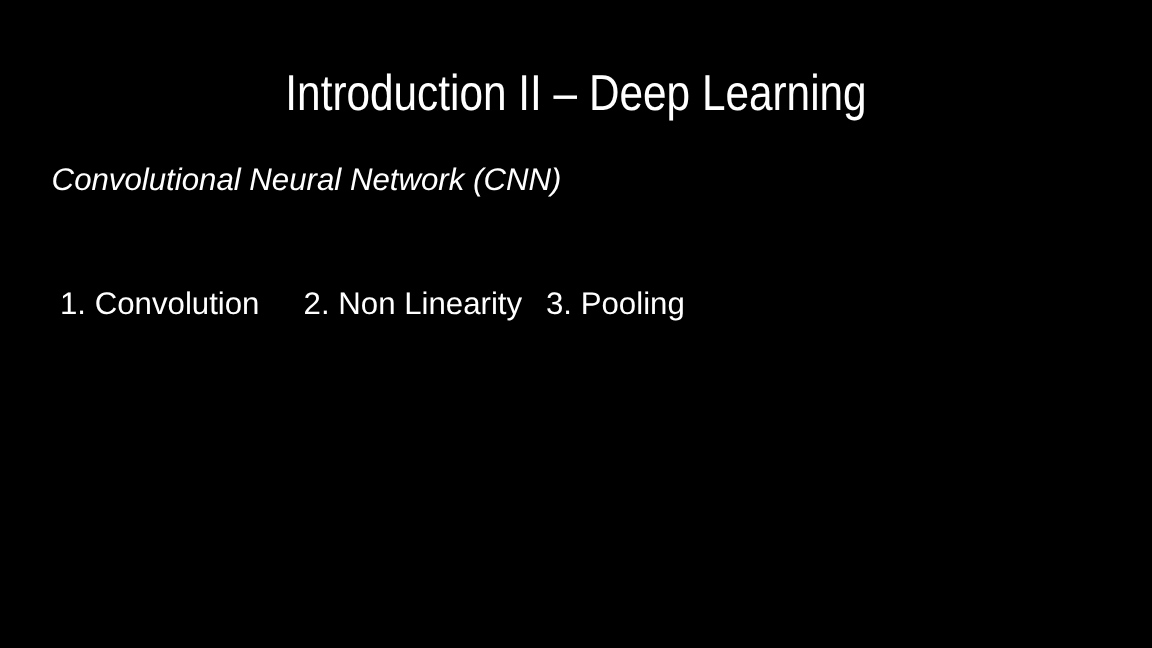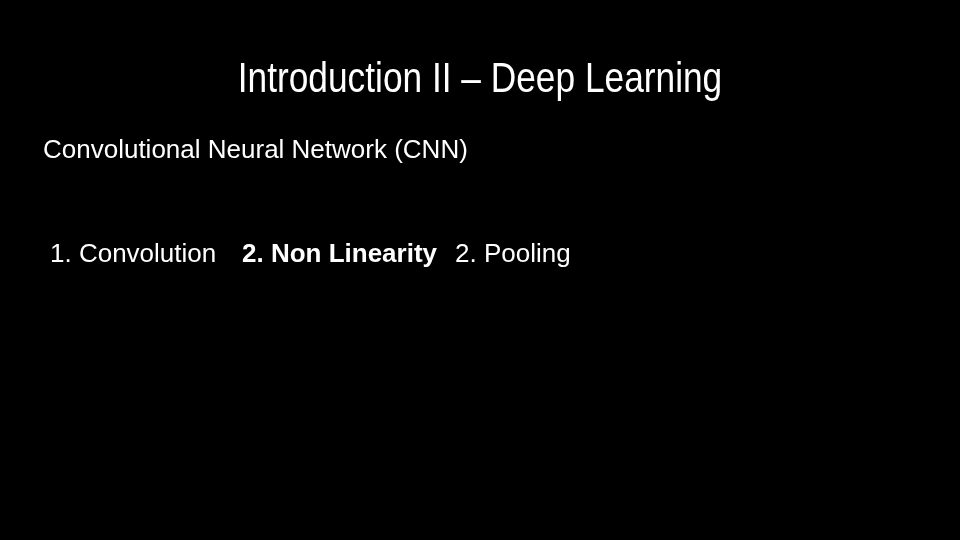--- a/index.html
+++ b/index.html
@@ -30,50 +30,50 @@
     transform: scaleX(0.84);
     transform-origin: 50% 50%;
     white-space: nowrap;
   }
   .body-line {
     position: absolute;
     color: #ffffff;
     font-size: 26px;
     white-space: nowrap;
   }
-  .line-cnn   { left: 43px; top: 134px; }
+  .line-cnn   { left: 43px; top: 134px; font-style: italic; }
   .line-ops   { left: 43px; top: 186px; }
   .highlight-blue { color: #2E74B5; }
   .ops-row {
     position: absolute;
     top: 238px;
     left: 0;
     width: 960px;
     height: 40px;
   }
   .op-item {
     position: absolute;
     color: #ffffff;
     font-size: 26px;
     white-space: nowrap;
   }
   .op-1 { left: 50px; }
-  .op-2 { left: 242px; font-weight: bold; }
+  .op-2 { left: 253px; }
   .op-3 { left: 455px; }
   .op-4 { left: 595px; color: #A9D18E; }
 </style>
 </head>
 <body>
 
 <div class="slide">
 
   <div class="slide-title">Introduction II – Deep Learning</div>
 
   <div class="body-line line-cnn">Convolutional Neural Network (CNN)</div>
 
 
   <div class="ops-row">
     <span class="op-item op-1">1. Convolution</span>
     <span class="op-item op-2">2. Non Linearity</span>
-    <span class="op-item op-3">2. Pooling</span>
+    <span class="op-item op-3">3. Pooling</span>
   </div>
 
 </div>
 
 </body></html>

